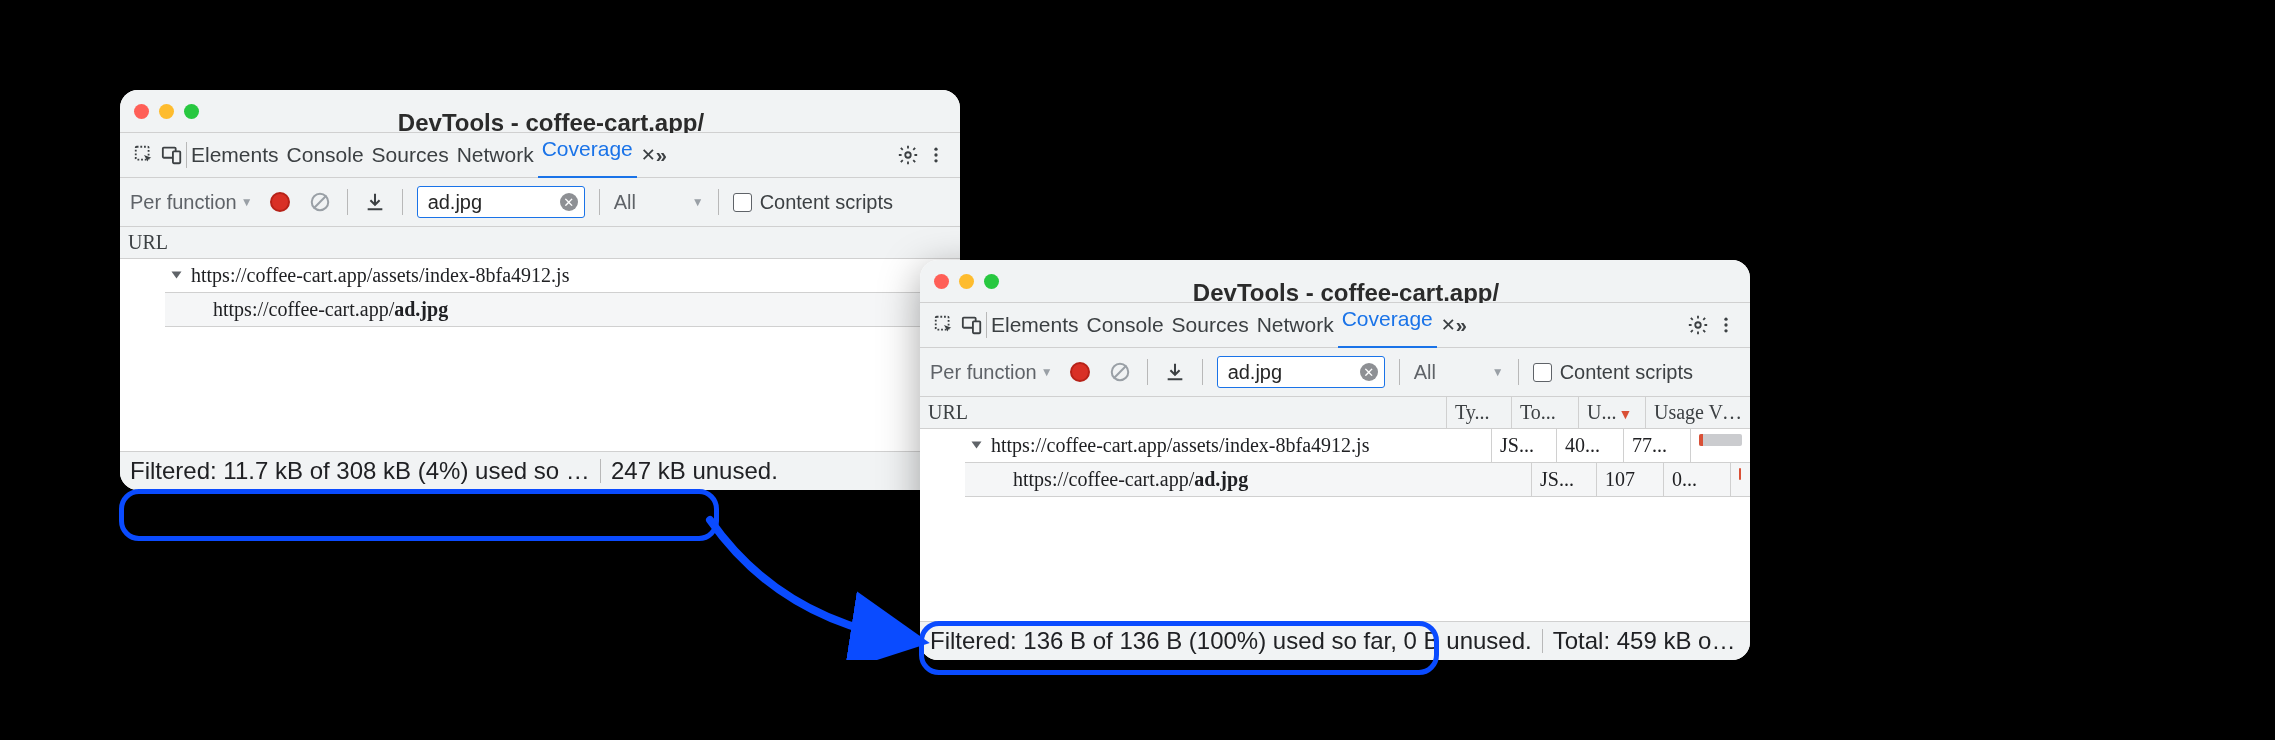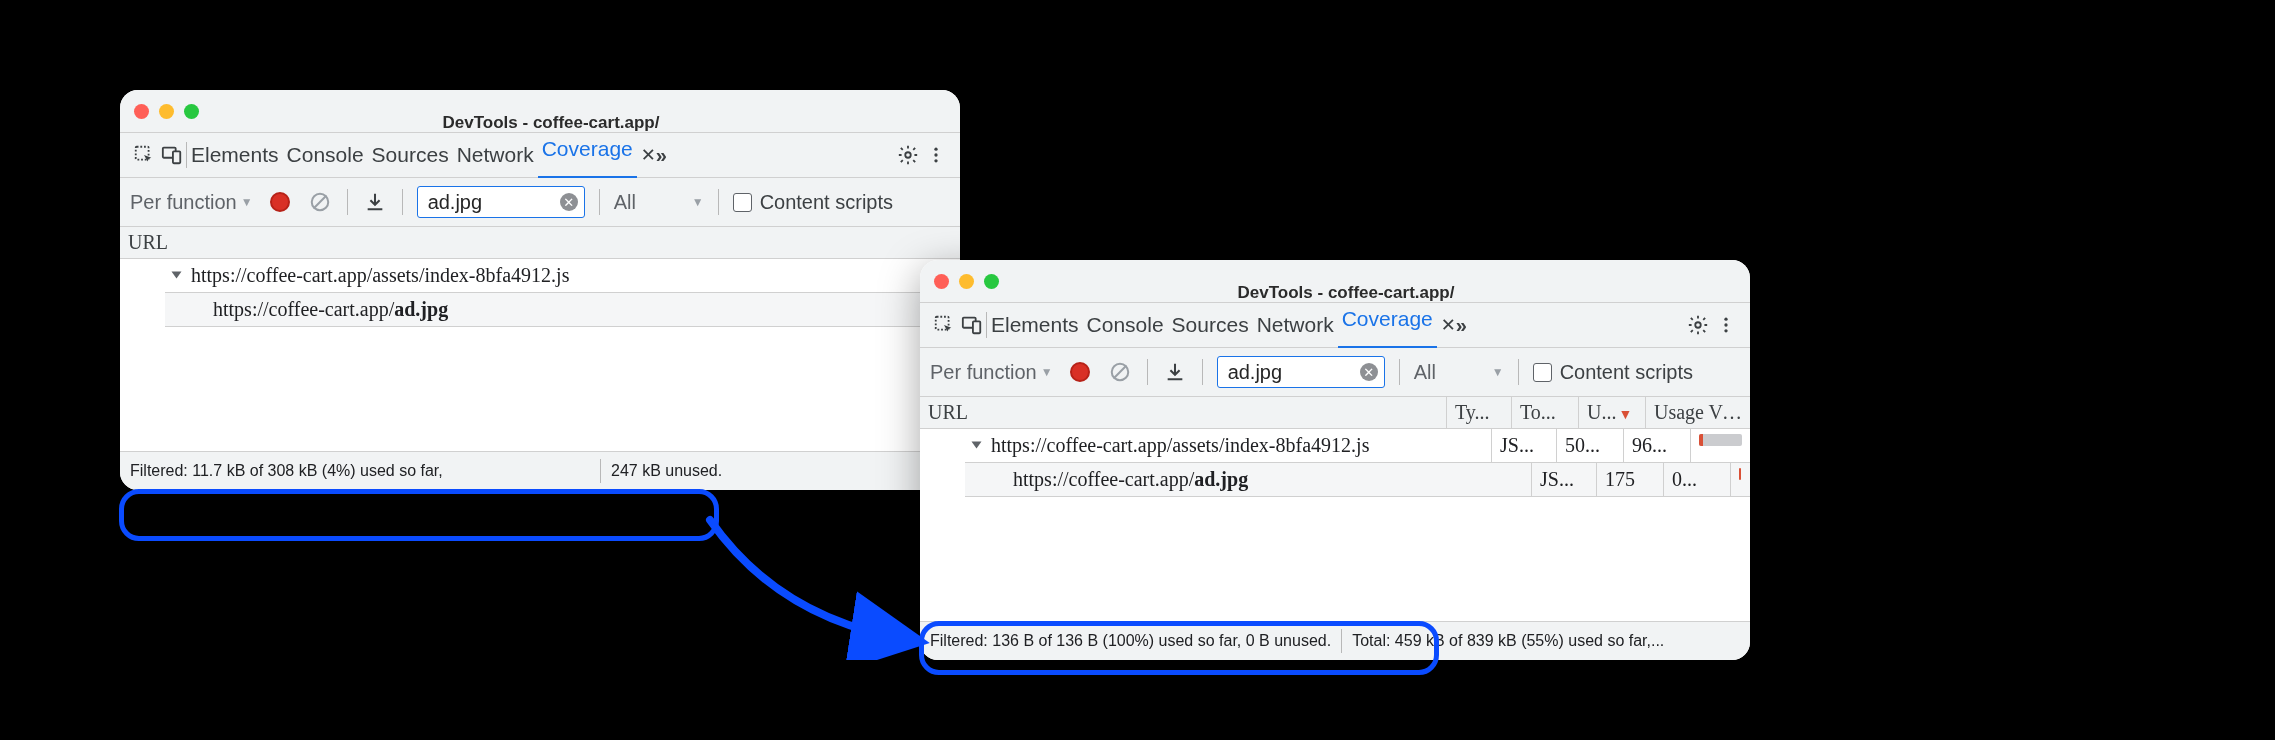--- a/index.html
+++ b/index.html
@@ -34,21 +34,21 @@
   .w1{left:120px; top:90px;  width:840px;  height:400px;}
   .w2{left:920px; top:260px; width:830px;  height:400px;}
 
   
   .titlebar{height:42px;background:var(--toolbar-bg);display:flex;align-items:center;border-bottom:1px solid var(--border);}
   .traffic{display:flex;gap:10px;padding:0 14px;}
   .tl{width:15px;height:15px;border-radius:50%;}
   .tl.red{background:#ff5f57;}
   .tl.yel{background:#febc2e;}
   .tl.grn{background:#28c840;}
-  .title{flex:1;text-align:center;font-weight:600;font-size:17px;color:#2b2b2b;padding-right:71px;margin-top:23px;}
+  .title{flex:1;text-align:center;font-weight:600;font-size:24px;color:#2b2b2b;padding-right:71px;margin-top:23px;}
 
   
   .tabrow{display:flex;align-items:center;height:44px;background:var(--toolbar-bg);border-bottom:1px solid var(--border);padding:0 10px;}
   .tabrow .iconbtn{display:flex;align-items:center;justify-content:center;width:28px;height:28px;color:#3c4043;}
   .tabrow .tab{font-size:21px;color:#3c4043;padding:6px 4px;white-space:nowrap;}
   .tabrow .tab.active{color:var(--blue);border-bottom:3px solid var(--blue);padding-bottom:15px;}
   .tabrow .close-x{color:#3c4043;font-size:18px;margin-left:4px;}
   .spacer{flex:1;}
 
   
@@ -83,21 +83,21 @@
   .w2 .col-to{width:50px;flex:none;text-align:left;}
   .w2 .col-u {width:50px;flex:none;}
   .w2 .col-uv{flex:1;}
   .sort-ind{color:var(--sort-arrow);font-size:14px;margin-left:2px;}
 
   
   .usagebar{height:12px;background:var(--usage-grey);border-radius:2px;overflow:hidden;display:flex;}
   .usagebar .used{background:var(--usage-red);}
 
   
-  .statusbar{height:38px;border-top:1px solid var(--border);background:var(--status-bg);display:flex;align-items:center;font-size:16px;}
+  .statusbar{height:38px;border-top:1px solid var(--border);background:var(--status-bg);display:flex;align-items:center;font-size:24px;}
   .status-seg{padding:0 10px;white-space:nowrap;overflow:hidden;text-overflow:ellipsis;}
   .status-sep{width:1px;height:24px;background:var(--border-dark);}
 
   
   .highlight-pill{position:absolute;border:5px solid var(--accent-blue);border-radius:20px;pointer-events:none;}
 
   
   .arrow{position:absolute;pointer-events:none;}
 
   
@@ -334,34 +334,34 @@
           <div class="th col-u"><span>U...</span><span class="sort-ind">▼</span></div>
           <div class="th col-uv">Usage Visualization</div>
         </div>
         <div class="tbody">
           <div class="tr">
             <div class="td col-url">
               <span class="disclosure"></span>
               <span><span>https://coffee-cart.app/assets/</span><span>index-8bfa4912.js</span></span>
             </div>
             <div class="td col-ty">JS...</div>
-            <div class="td col-to">50...</div>
-            <div class="td col-u">96...</div>
+            <div class="td col-to">40...</div>
+            <div class="td col-u">77...</div>
             <div class="td col-uv">
               <div class="usagebar">
                   <div class="used" style="width:9%"></div>
                 </div>
             </div>
           </div>
           <div class="tr alt">
             <div class="td col-url child-indent">
               <span><span>https://coffee-cart.app/</span><span class="bold">ad.jpg</span></span>
             </div>
             <div class="td col-ty">JS...</div>
-            <div class="td col-to">175</div>
+            <div class="td col-to">107</div>
             <div class="td col-u">0...</div>
             <div class="td col-uv">
               <div class="usagebar" style="width:2px;">
                   <div class="used" style="width:100%"></div>
                 </div>
             </div>
           </div>
         </div>
         <div style="flex:1"></div>
       </div>

